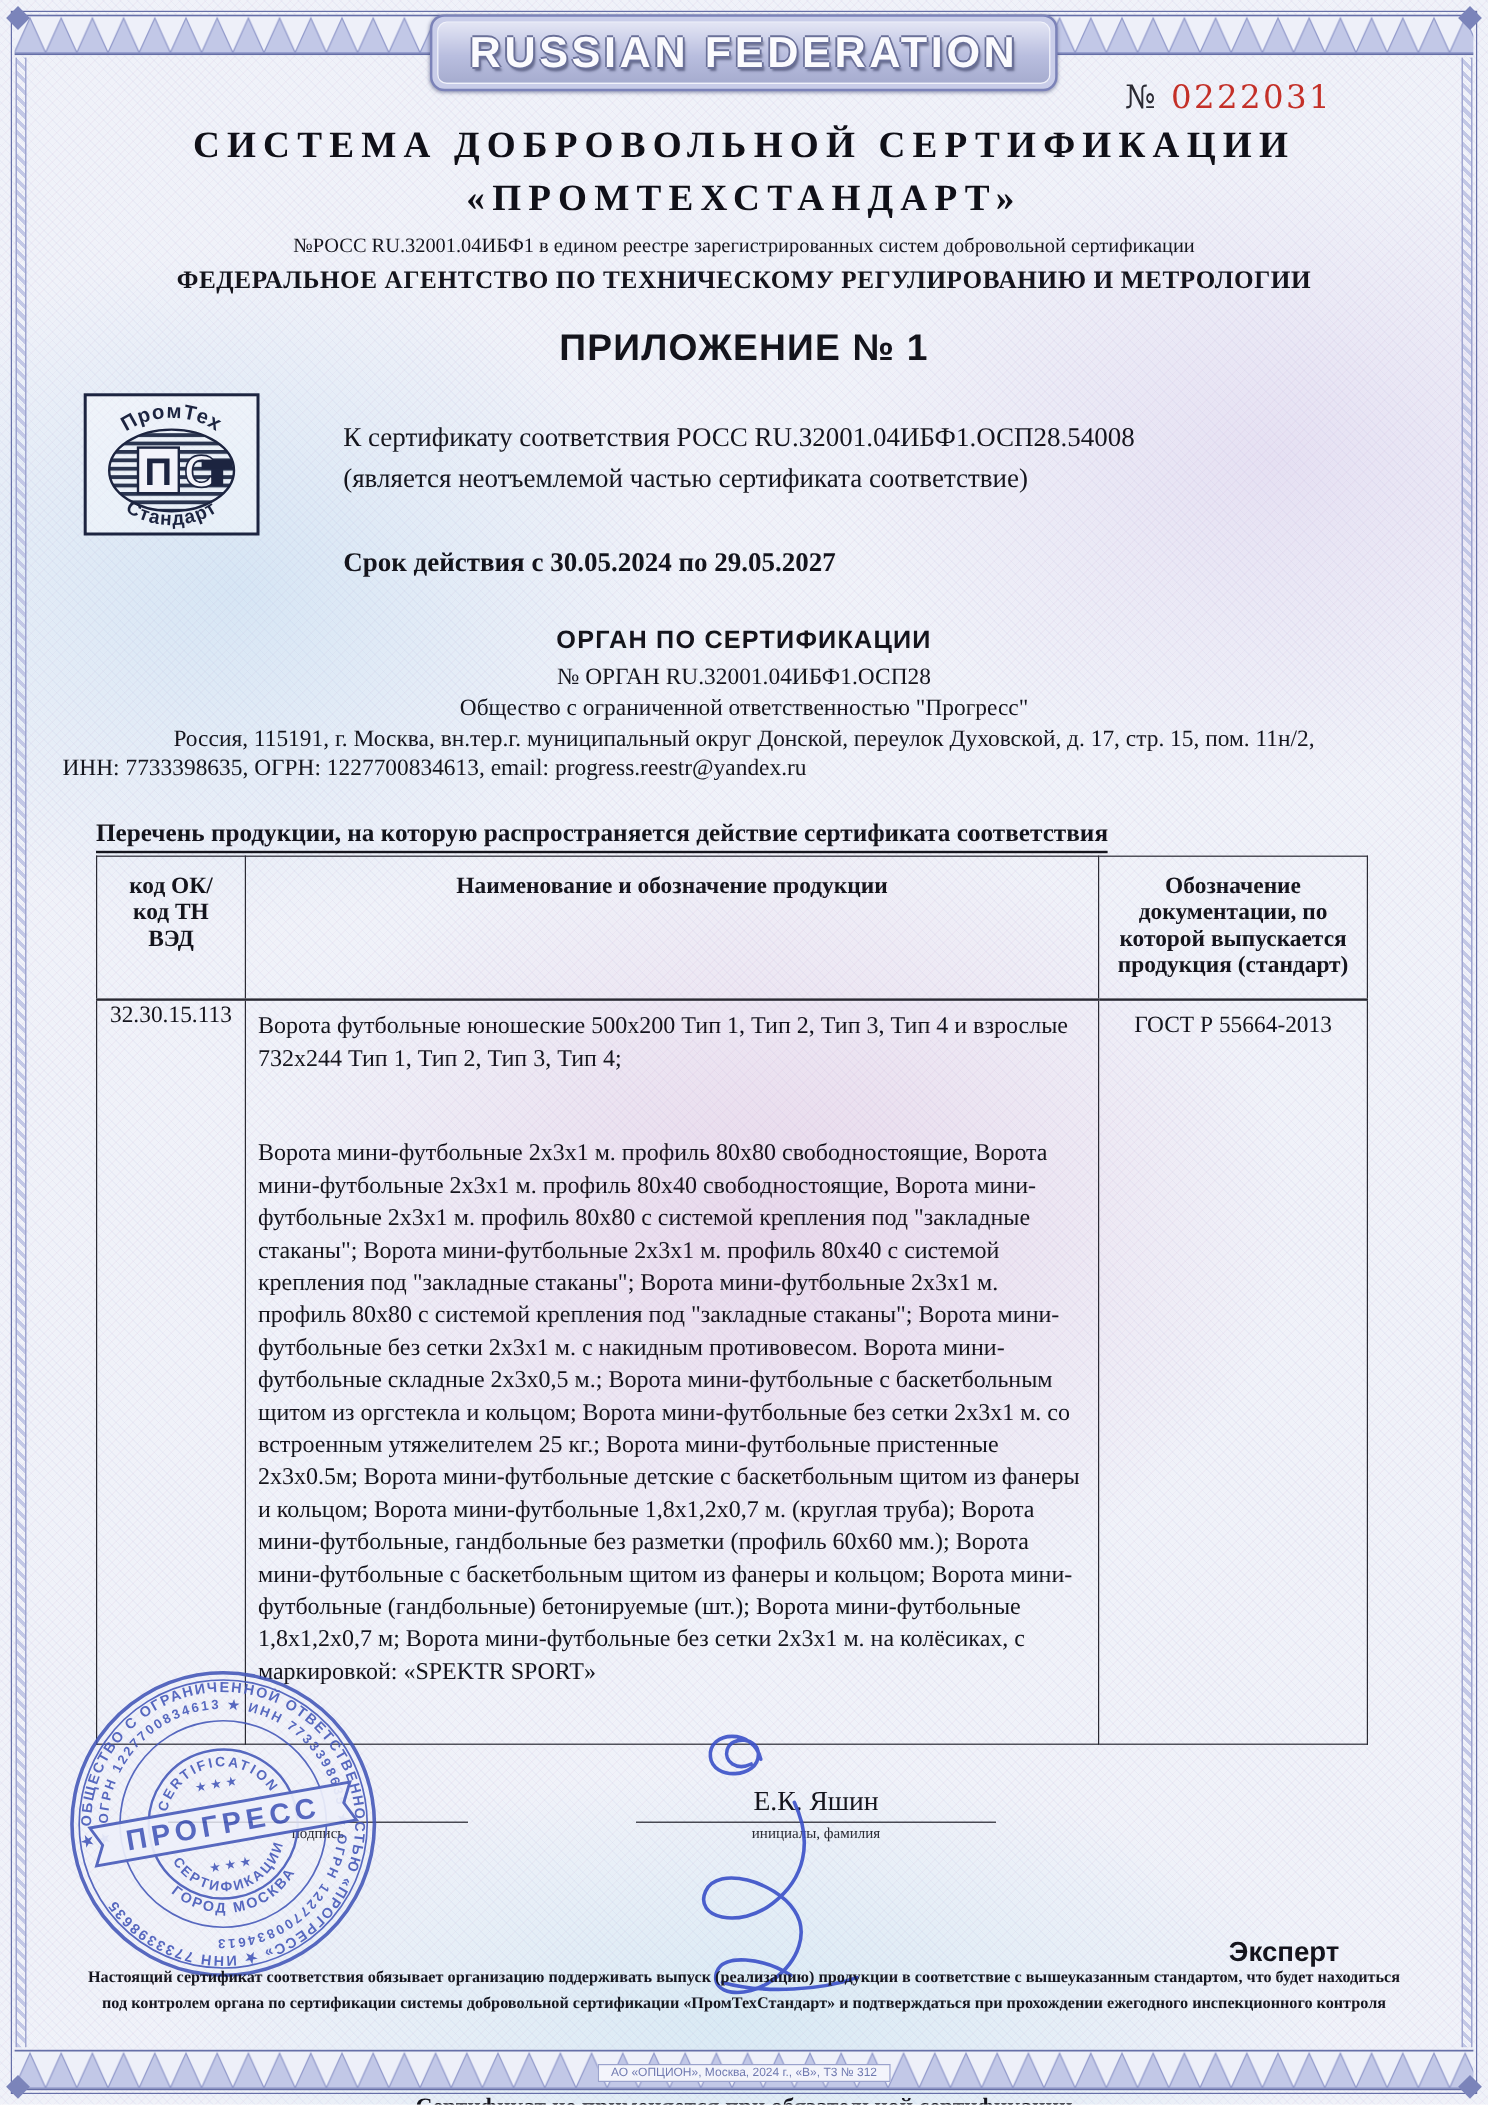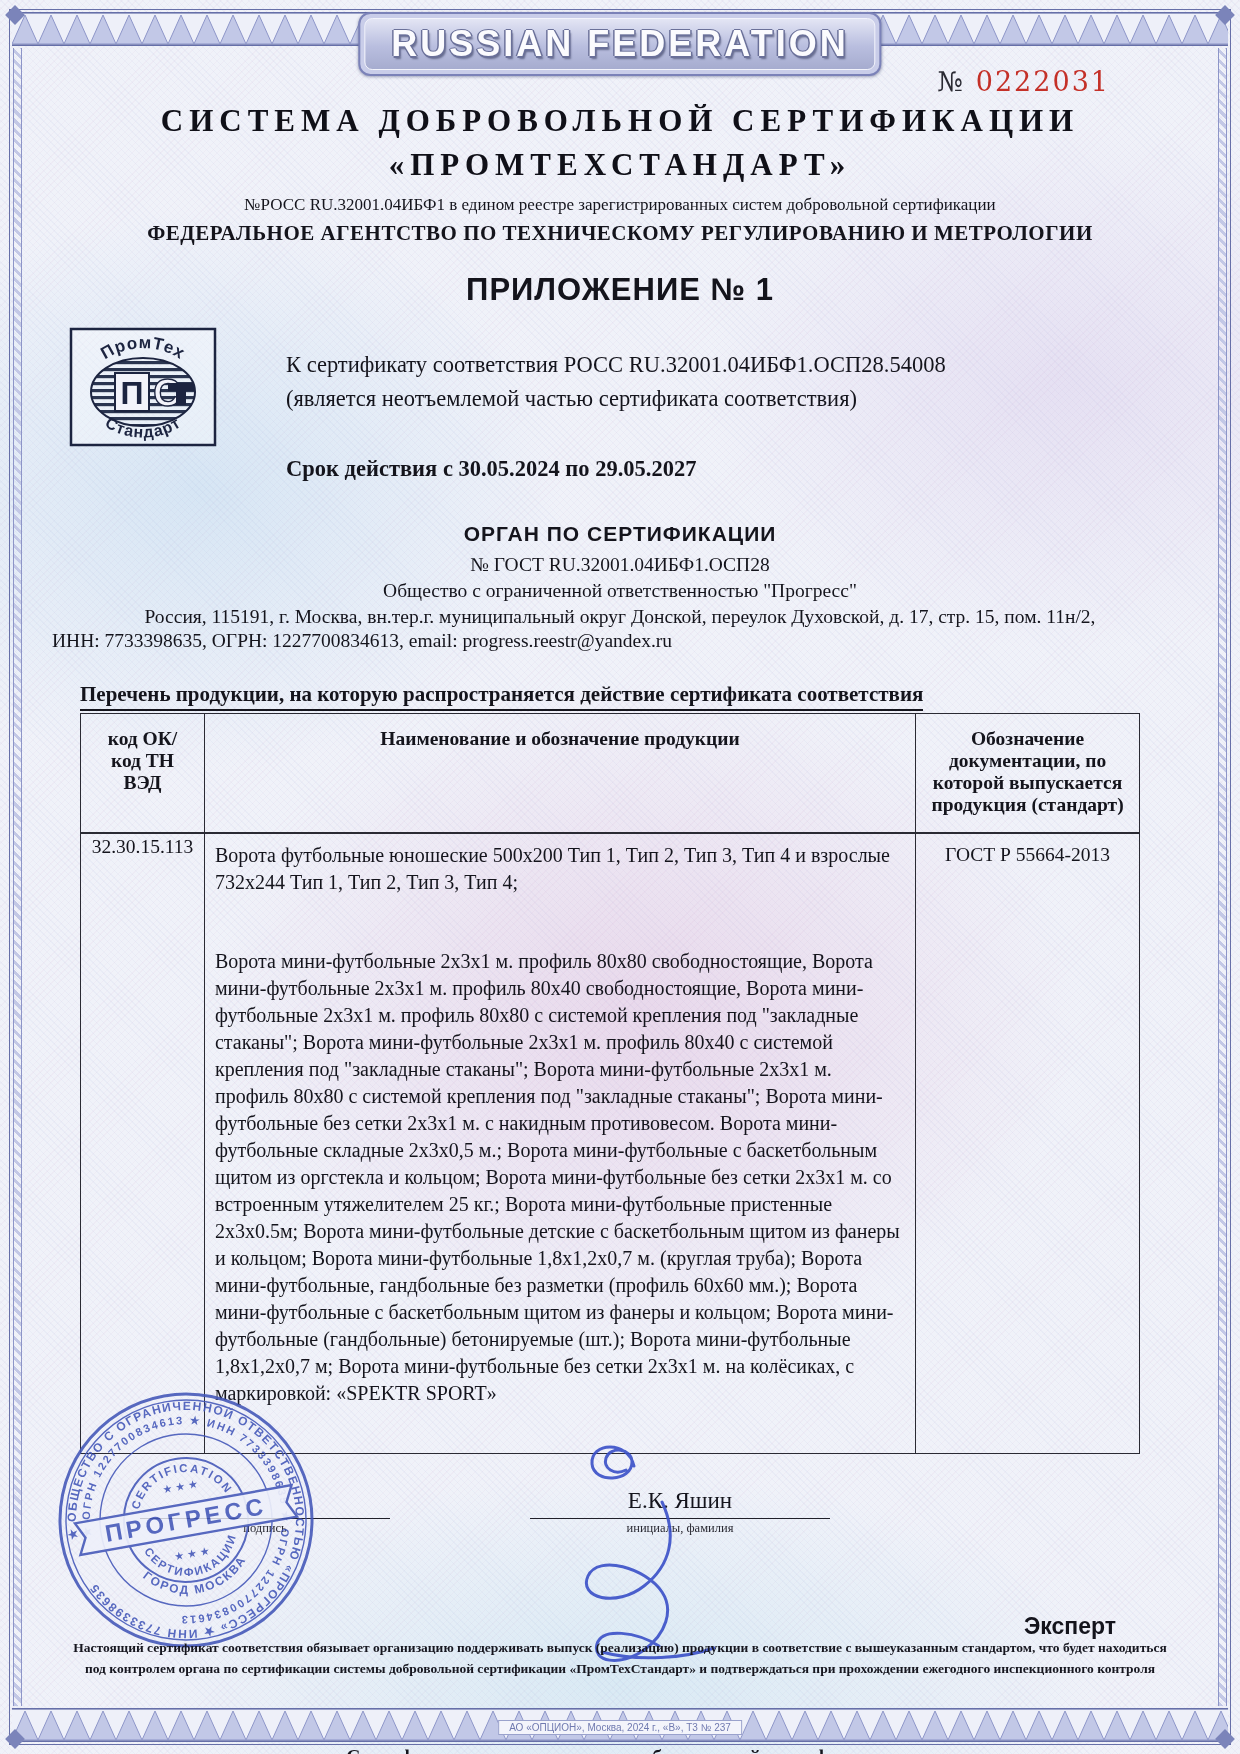--- a/index.html
+++ b/index.html
@@ -172,27 +172,27 @@
           <text x="99" y="80" font-family="Liberation Sans, sans-serif" font-size="38" font-weight="800" fill="#f2f3fa" stroke="#1c2440" stroke-width="1.4" text-anchor="middle">С</text>
           <rect x="100" y="57" width="26" height="8" fill="#1c2440"></rect>
           <rect x="108" y="65" width="10" height="14" fill="#1c2440"></rect>
           <text font-family="Liberation Sans, sans-serif" font-size="16" font-weight="700" fill="#1c2440" letter-spacing="1">
             <textPath href="#logoArcBot" startOffset="50%" text-anchor="middle">Стандарт</textPath>
           </text>
         </svg>
       </div>
       <div class="cert-col">
         <div class="cert-line1">К сертификату соответствия РОСС RU.32001.04ИБФ1.ОСП28.54008</div>
-        <div class="cert-line2">(является неотъемлемой частью сертификата соответствия)</div>
+        <div class="cert-line2">(является неотъемлемой частью сертификата соответствие)</div>
         <div class="validity">Срок действия с 30.05.2024 по 29.05.2027</div>
       </div>
     </div>
 
     <div class="org-head">ОРГАН ПО СЕРТИФИКАЦИИ</div>
-    <div class="org-num">№ ГОСТ RU.32001.04ИБФ1.ОСП28</div>
+    <div class="org-num">№ ОРГАН RU.32001.04ИБФ1.ОСП28</div>
     <div class="org-name">Общество с ограниченной ответственностью "Прогресс"</div>
     <div class="org-addr">Россия, 115191, г. Москва, вн.тер.г. муниципальный округ Донской, переулок Духовской, д. 17, стр. 15, пом. 11н/2,</div>
     <div class="org-cont">ИНН: 7733398635, ОГРН: 1227700834613, email: progress.reestr@yandex.ru</div>
 
     <div class="list-head-row">
       <span class="list-head">Перечень продукции, на которую распространяется действие сертификата соответствия</span>
     </div>
 
     <table class="products">
       <thead>
@@ -286,15 +286,15 @@
         <textPath href="#arcCity" startOffset="50%" text-anchor="middle">ГОРОД МОСКВА</textPath>
       </text>
     </g>
   </svg>
 
   <div class="note">
     <div>Настоящий сертификат соответствия обязывает организацию поддерживать выпуск (реализацию) продукции в соответствие с вышеуказанным стандартом, что будет находиться</div>
     <div>под контролем органа по сертификации системы добровольной сертификации «ПромТехСтандарт» и подтверждаться при прохождении ежегодного инспекционного контроля</div>
   </div>
 
-  <div class="print-box">АО «ОПЦИОН», Москва, 2024 г., «В», Т3 № 237</div>
+  <div class="print-box">АО «ОПЦИОН», Москва, 2024 г., «В», Т3 № 312</div>
 
 </div>
 
 </body></html>

